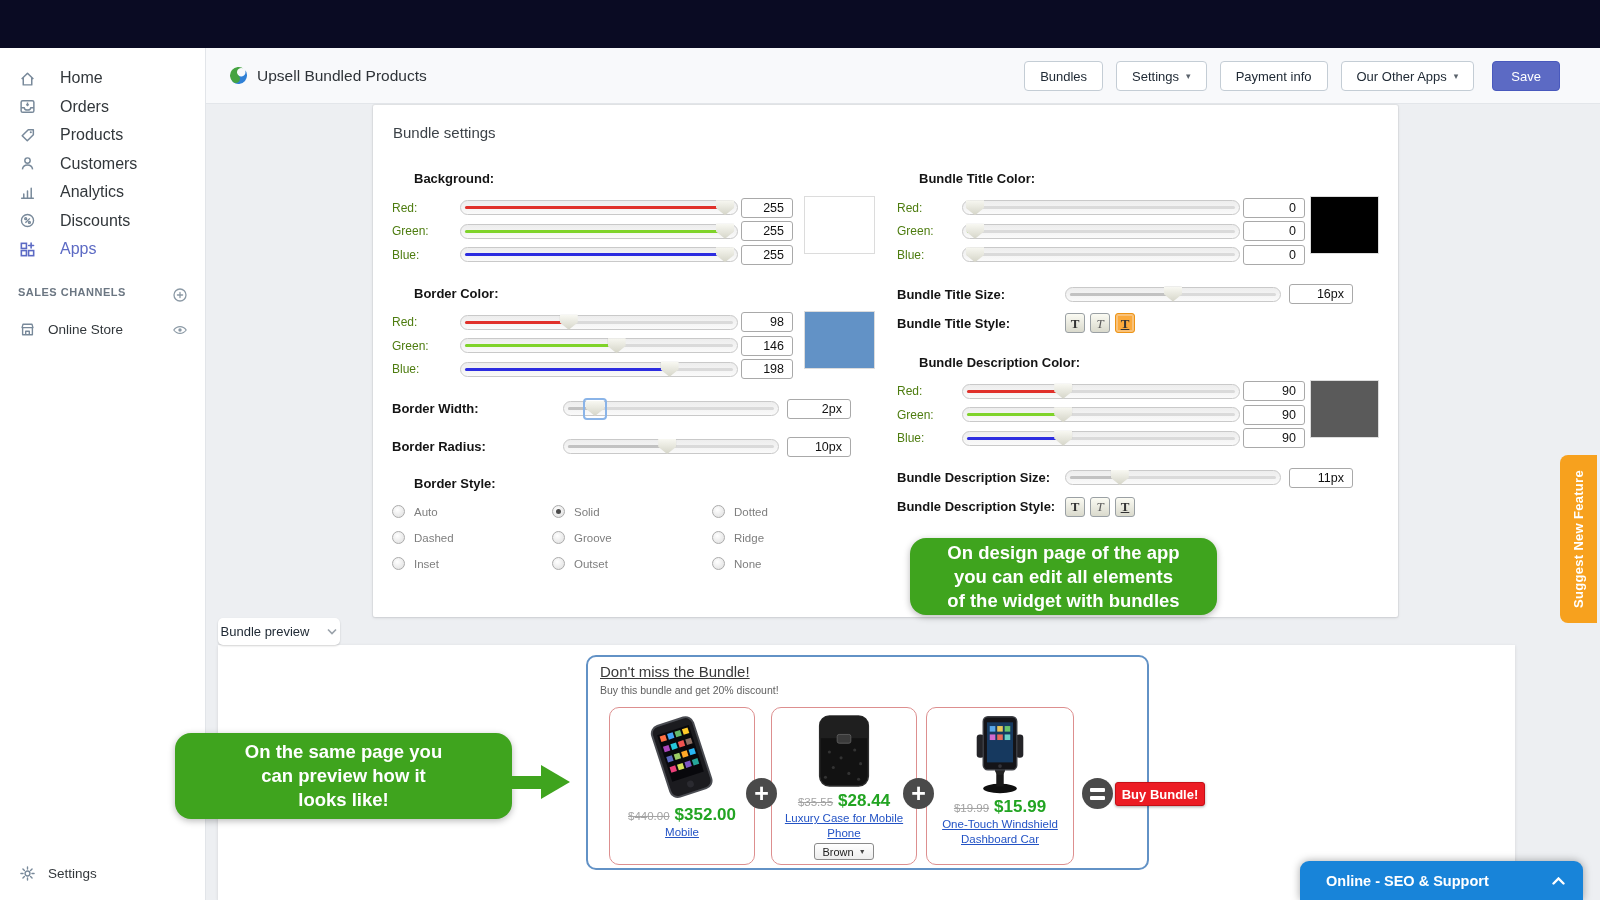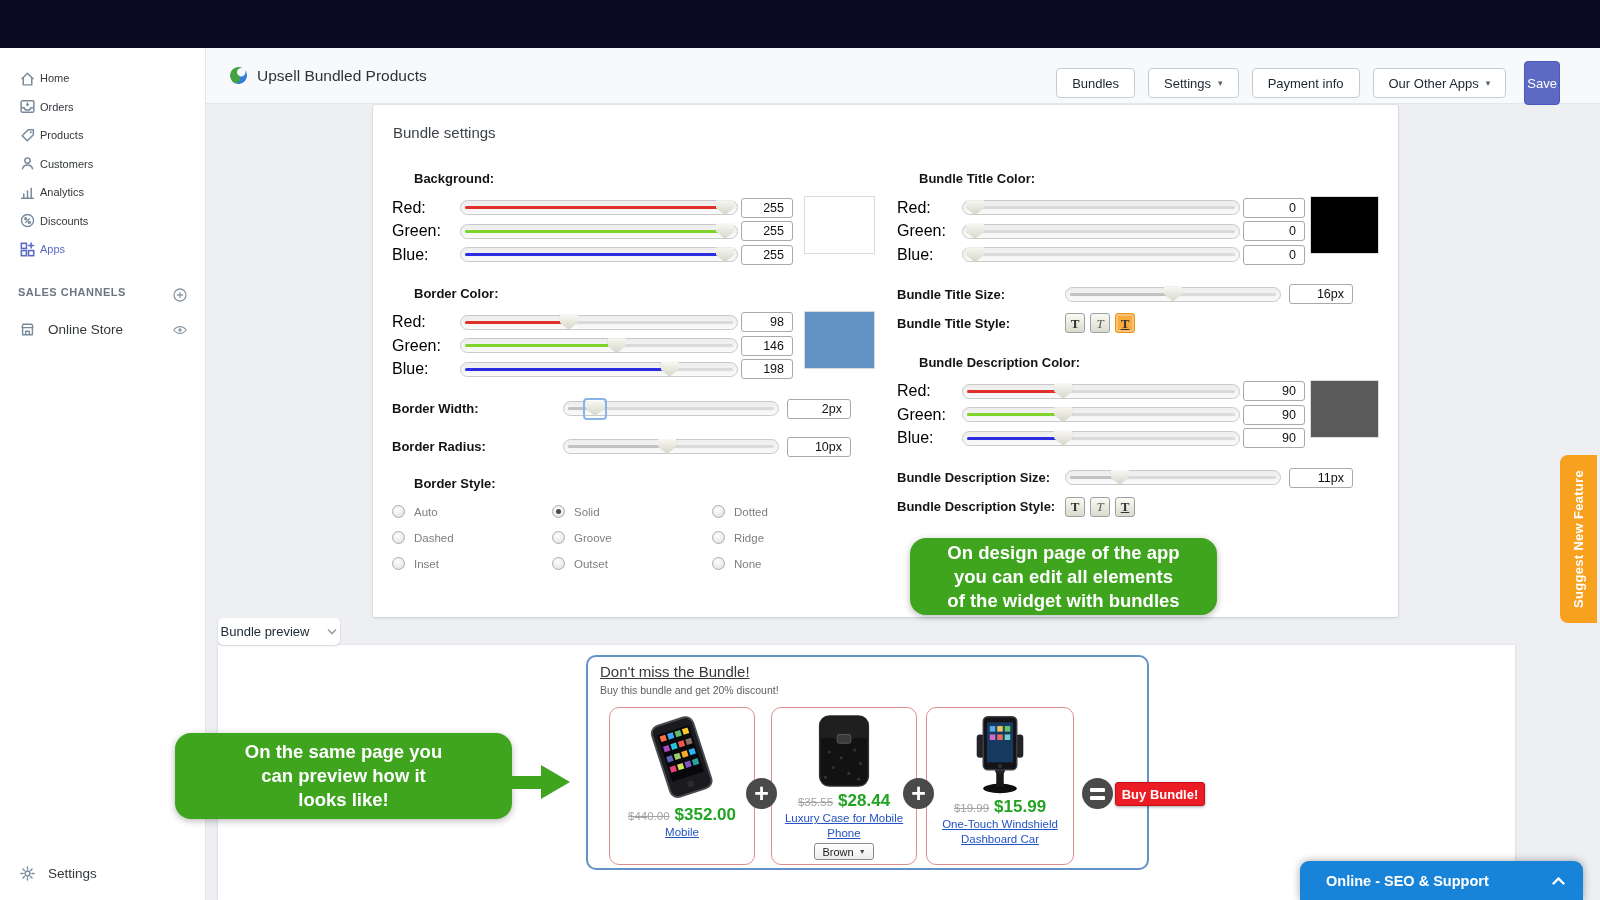--- a/index.html
+++ b/index.html
@@ -8,50 +8,50 @@
   i { font-style:normal; }
   button { font-family:inherit; border:none; background:none; cursor:pointer; }
   input { font-family:inherit; }
 
   
   .topbar { position:absolute; left:0; top:0; width:1600px; height:48px; background:#0a0b23; }
 
   
   .sidebar { position:absolute; left:0; top:48px; width:206px; height:852px; background:#ffffff; border-right:1px solid #e2e5e9; }
   .side-nav { padding-top:16px; }
-  .side-item { display:flex; align-items:center; gap:4px; height:28.5px; padding:0 18px; font-size:11px; color:#32373b; cursor:pointer; }
+  .side-item { display:flex; align-items:center; gap:24px; height:28.5px; padding:0 18px; font-size:16px; color:#32373b; cursor:pointer; }
   .side-item svg { flex:none; }
   .side-item.active, .side-item.active .ic { color:#5c6ac4; }
   .ic { color:#78899a; width:18px; height:18px; display:inline-flex; align-items:center; justify-content:center; }
   .side-section { margin-top:22px; padding:0 16px 0 18px; height:24px; display:flex; align-items:flex-start; justify-content:space-between; }
   .side-section .sec-label { font-size:11px; font-weight:bold; letter-spacing:.5px; color:#6b7682; }
   .store-row { margin-top:6px; display:flex; align-items:center; height:28px; padding:0 16px 0 18px; font-size:13.5px; color:#32373b; cursor:pointer; }
   .store-row .lbl { margin-left:12px; flex:1; }
   .side-settings { position:absolute; left:0; bottom:18px; width:100%; display:flex; align-items:center; gap:12px; padding:0 18px; font-size:13.5px; color:#32373b; cursor:pointer; }
 
   
   .appheader { position:absolute; left:206px; top:48px; width:1394px; height:56px; background:#f8f9fb; border-bottom:1px solid #e3e6ea; display:flex; align-items:center; }
   .app-title-wrap { display:flex; align-items:center; gap:10px; margin-left:24px; }
   .app-title { font-size:15.5px; color:#2e3338; }
   .header-actions { position:absolute; right:40px; top:13px; display:flex; align-items:center; gap:13px; }
   .hbtn { height:30px; padding:0 15px; background:#ffffff; border:1px solid #c4cdd5; border-radius:4px; font-size:13px; color:#212b36; display:flex; align-items:center; gap:7px; }
   .hbtn .dd { font-size:9px; color:#5a626b; }
-  .save-btn { height:44px; padding:0 2px; margin-left:5px; background:#5c6ac4; border:1px solid #4959bd; border-radius:4px; color:#fff; font-size:13px; }
+  .save-btn { height:30px; padding:0 18px; margin-left:5px; background:#5c6ac4; border:1px solid #4959bd; border-radius:4px; color:#fff; font-size:13px; }
 
   
   .card { position:absolute; left:373px; top:105px; width:1025px; height:512px; background:#fff; border-radius:2px; box-shadow:0 0 0 1px rgba(63,63,68,.05),0 1px 3px rgba(63,63,68,.15); }
   .card-title { position:absolute; left:20px; top:19px; font-size:15px; color:#3c4248; }
   .col { position:absolute; top:66px; }
   .col-left  { left:19px;  width:483px; }
   .col-right { left:524px; width:482px; }
 
   .glabel { font-size:13px; font-weight:bold; color:#141414; height:16px; margin-bottom:9px;padding-left:22px; }
   .cgroup { position:relative; }
   .crow { display:flex; align-items:center; height:23.5px; }
-  .clabel { font-size:16px; color:#000000; }
+  .clabel { font-size:12px; color:#4d7c0f; }
   .col-left  .clabel { width:68px; }
   .col-right .clabel { width:65px; }
 
   .slider { position:relative; display:inline-block; width:278px; height:15px; border:1px solid #c9c9c9; border-radius:8px; background:linear-gradient(#ededed,#fafafa); cursor:pointer; }
   .slider::before { content:""; position:absolute; left:4px; right:4px; top:5px; height:3px; background:#dadada; border-radius:2px; }
   .slider .fill { position:absolute; left:4px; top:5px; height:3px; border-radius:2px; background:var(--trk,#bbb); width:calc((100% - 24px) * var(--p,0) + 2px); }
   .slider .handle { position:absolute; top:-1px; width:18px; height:15px; left:calc((100% - 24px) * var(--p,0) + 3px);
       background:linear-gradient(#f8f8f2,#d5d5c8); clip-path:polygon(0 0,100% 0,100% 52%,50% 100%,0 52%);
       filter:drop-shadow(0 0 1px #9a9a8e); }
   .slider .focus-ring { position:absolute; top:-4px; width:24px; height:22px; left:calc((100% - 24px) * var(--p,0) + 0px); border:2px solid #8ab4e8; border-radius:4px; }

